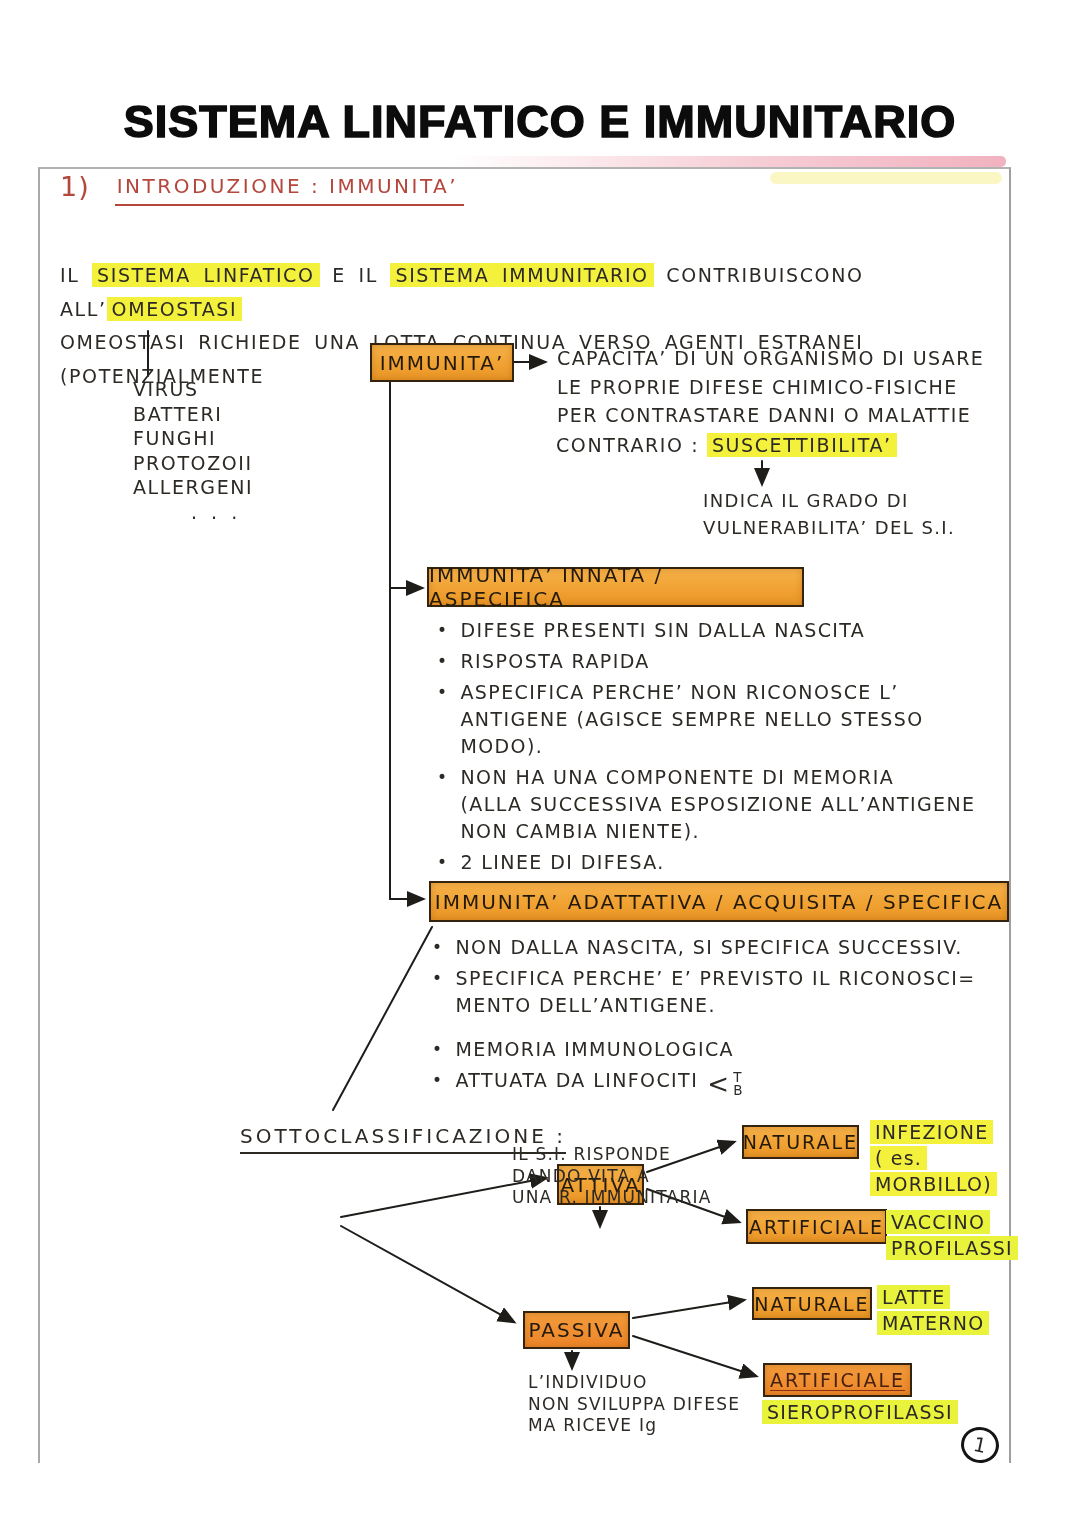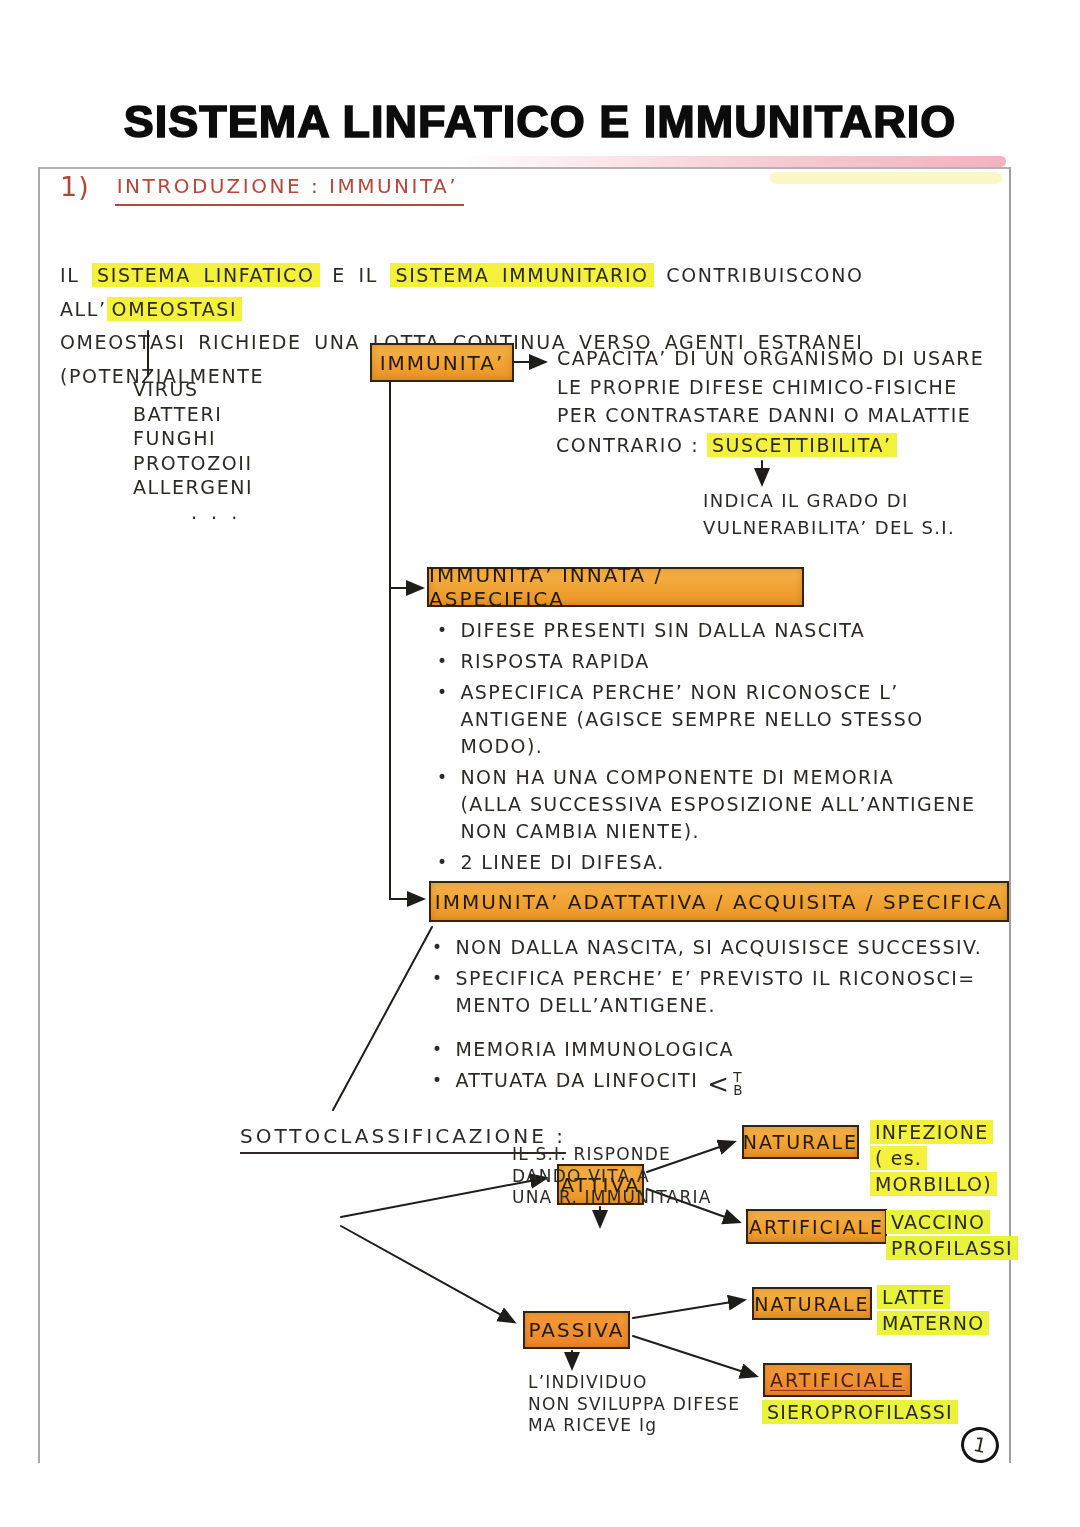--- a/index.html
+++ b/index.html
@@ -162,21 +162,21 @@
     <div class="bullet">
         <span class="dot">•</span>
         <span class="multi">2 LINEE DI DIFESA.</span>
       </div>
   </div>
 
   <div class="obox" style="left:429px;top:881px;width:580px;height:41px;">IMMUNITA’ ADATTATIVA / ACQUISITA / SPECIFICA</div>
   <div class="bullets" style="left:432px;top:934px;width:590px;">
     <div class="bullet">
         <span class="dot">•</span>
-        <span class="multi">NON DALLA NASCITA, SI ACQUISISCE SUCCESSIV.</span>
+        <span class="multi">NON DALLA NASCITA, SI SPECIFICA SUCCESSIV.</span>
       </div>
     <div class="bullet">
         <span class="dot">•</span>
         <span class="multi">SPECIFICA PERCHE’ E’ PREVISTO IL RICONOSCI=
 MENTO DELL’ANTIGENE.</span>
       </div>
     <div class="bullet gap-top">
         <span class="dot">•</span>
         <span class="multi">MEMORIA IMMUNOLOGICA</span>
       </div>

